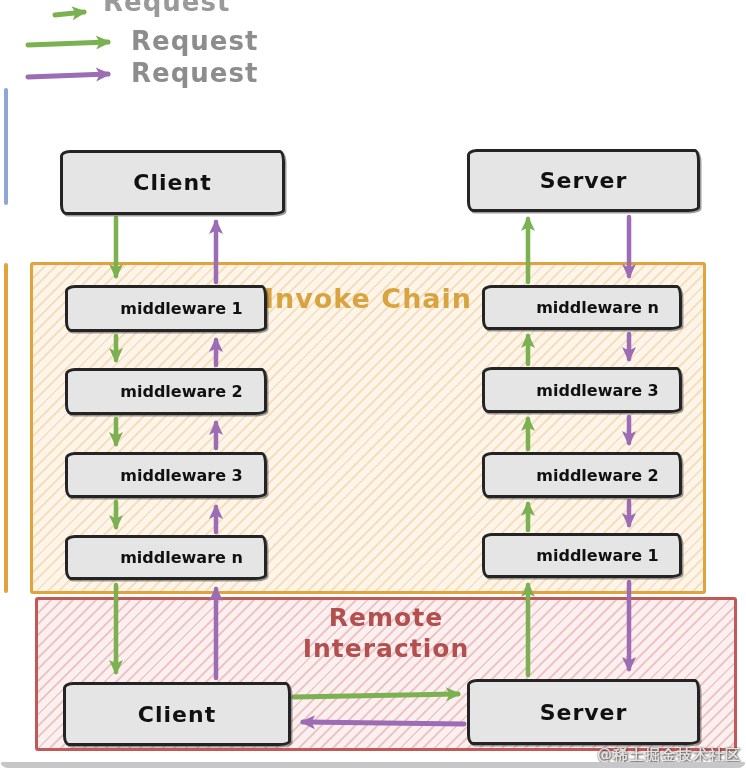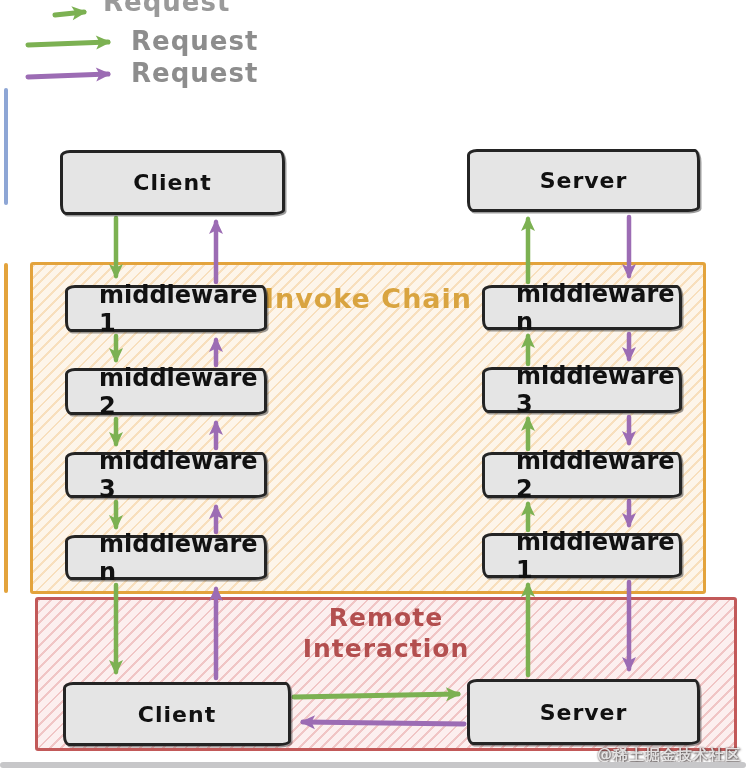--- a/index.html
+++ b/index.html
@@ -1,18 +1,19 @@
 <!DOCTYPE html>
 <html><head>
 <meta charset="utf-8">
 <style>
   html,body{margin:0;padding:0;background:#fff;}
   .canvas{
     position:relative;width:746px;height:768px;overflow:hidden;background:#fff;
     font-family:"DejaVu Sans","Liberation Sans",sans-serif;
+    border-radius:8px;
   }
   
   .frag-top-label{
     position:absolute;left:103px;top:-13px;font-size:26px;font-weight:bold;
     color:#9a9a9a;letter-spacing:1px;
   }
   .frag-vline{position:absolute;width:3.5px;border-radius:2px;}
   .frag-blue{left:4px;top:88px;height:117px;background:#8ea6d5;}
   .frag-orange{left:4px;top:263px;height:330px;background:#e3a33c;}
   
@@ -50,21 +51,21 @@
   .remote-title{top:3px;font-size:25px;color:#b34f4f;line-height:1.22;}
   
   .node{
     position:absolute;background:#e5e5e5;border:3px solid #242424;
     border-radius:10px 5px 12px 6px / 6px 12px 5px 10px;
     box-shadow:1.5px 1.5px 0 rgba(36,36,36,0.45);
     display:flex;align-items:center;justify-content:center;
     font-weight:bold;color:#111;box-sizing:border-box;
   }
   .node-big{font-size:22px;letter-spacing:1px;}
-  .node-mw{font-size:24px;padding-left:31px;}
+  .node-mw{font-size:16px;padding-left:31px;}
   .n-exp-client{left:60px;top:150px;width:225px;height:65px;}
   .n-exp-server{left:467px;top:149px;width:233px;height:63px;}
   .n-l-mw1{left:65px;top:285px;width:202px;height:47px;}
   .n-l-mw2{left:65px;top:368px;width:202px;height:47px;}
   .n-l-mw3{left:65px;top:452px;width:202px;height:46px;}
   .n-l-mwn{left:65px;top:535px;width:202px;height:45px;}
   .n-r-mwn{left:482px;top:285px;width:200px;height:45px;}
   .n-r-mw3{left:482px;top:367px;width:200px;height:46px;}
   .n-r-mw2{left:482px;top:452px;width:200px;height:46px;}
   .n-r-mw1{left:482px;top:533px;width:200px;height:45px;}

